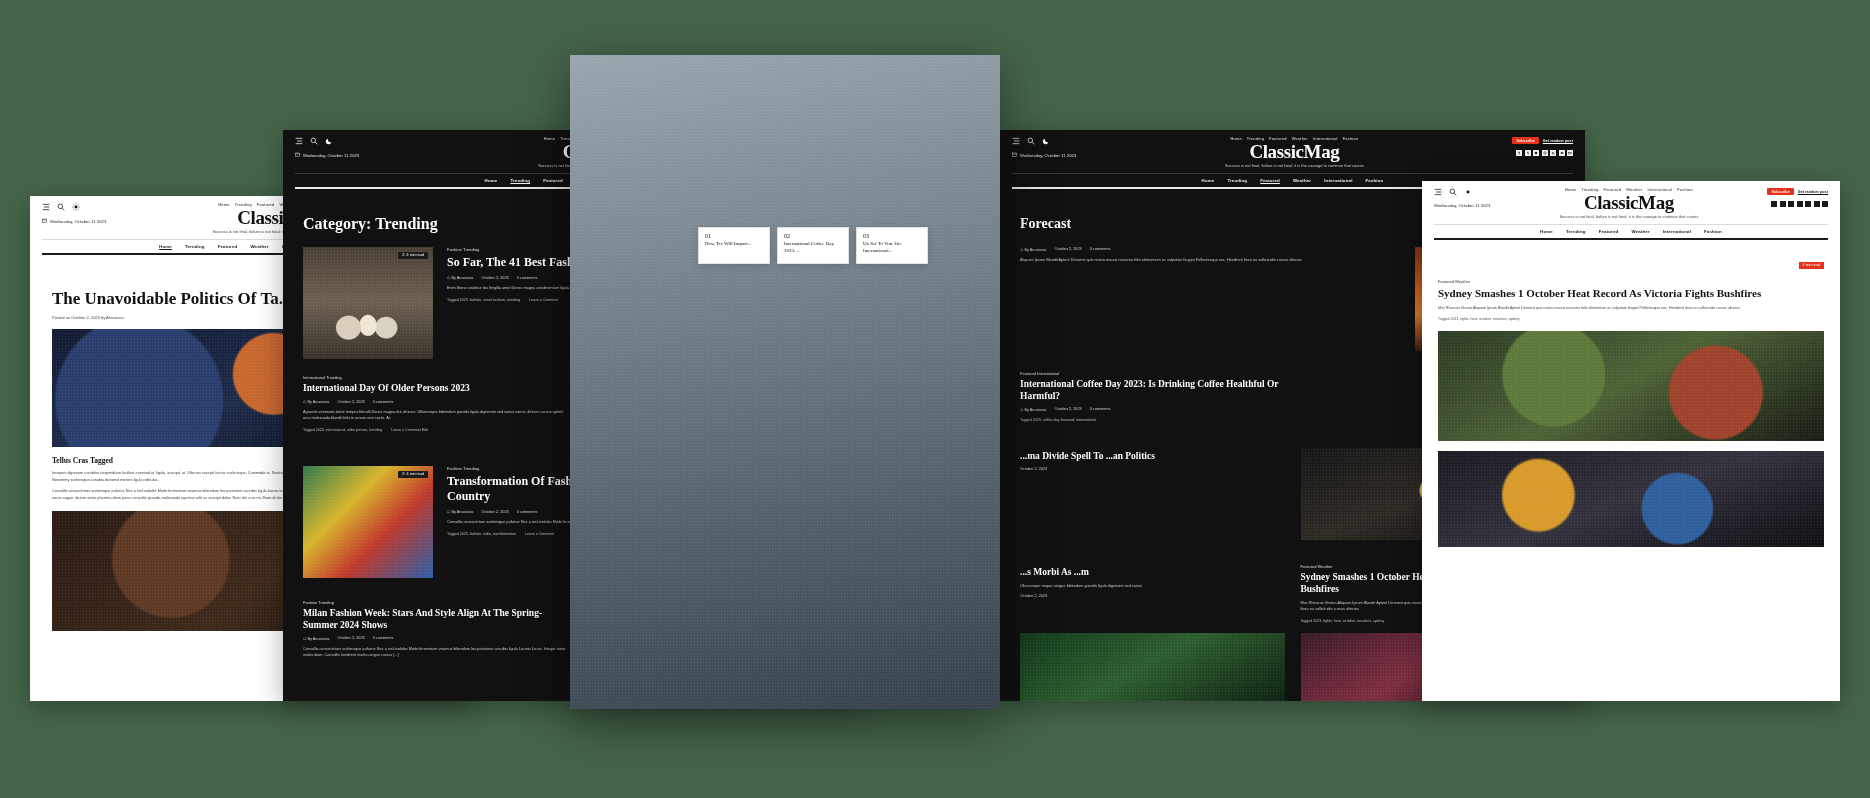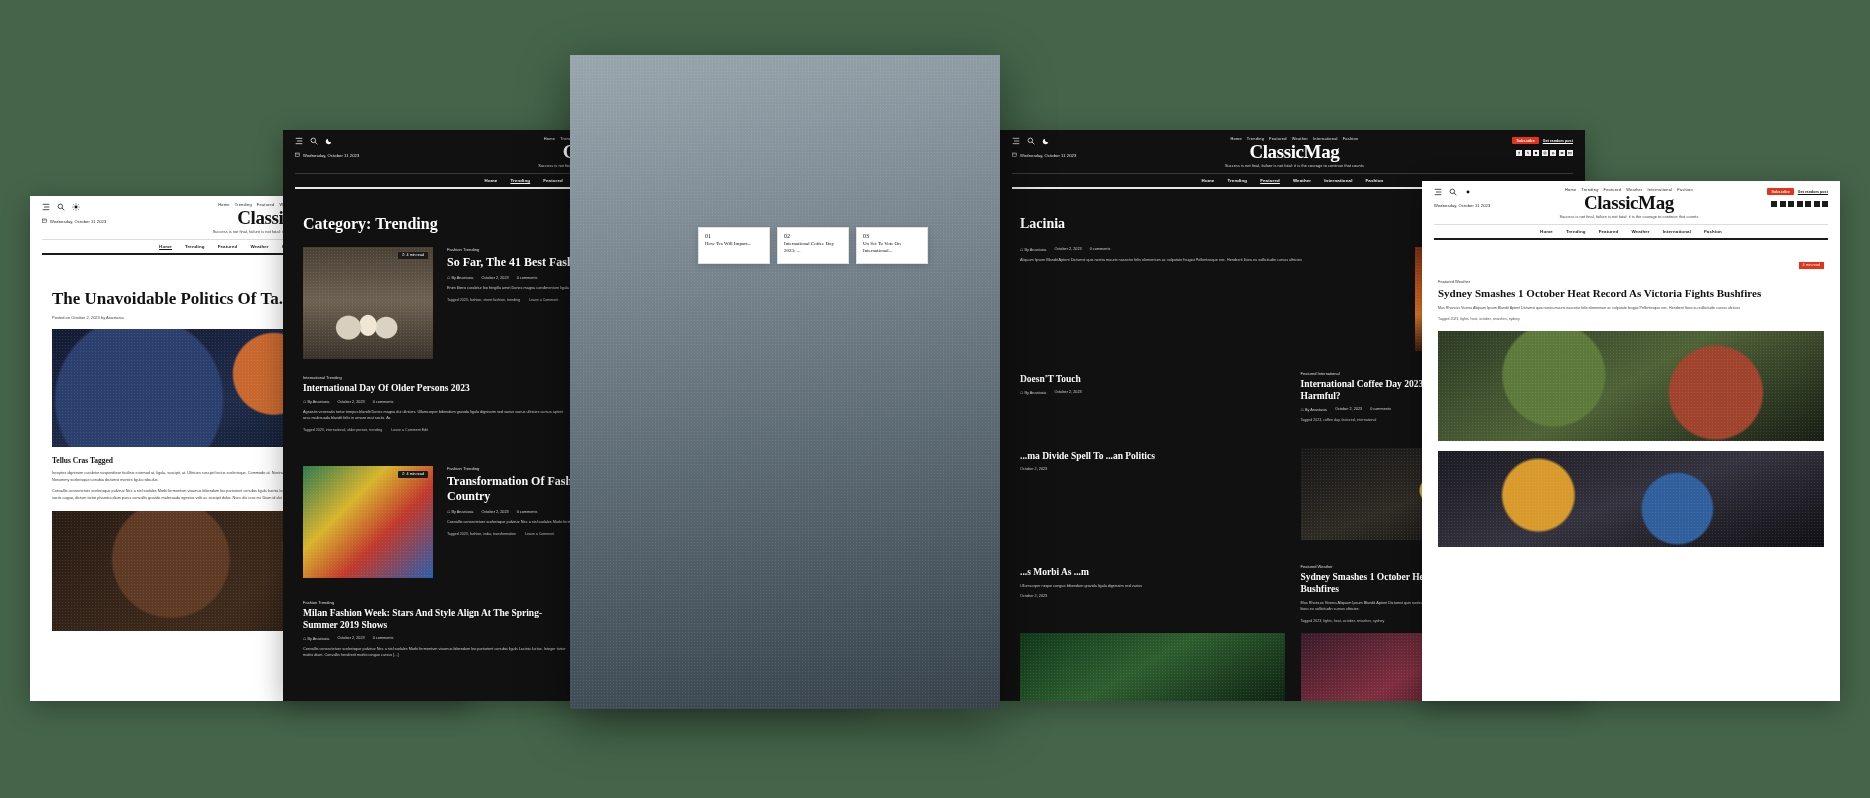--- a/index.html
+++ b/index.html
@@ -354,21 +354,21 @@
         <div class="cat-tags">
           <span>Tagged 2023, fashion, india, transformation</span>
           <span>Leave a Comment</span>
         </div>
       </div>
     </div>
 
     <div class="grid2" style="margin-top:22px;">
       <div>
         <div class="g2-kicker">Fashion Trending</div>
-        <div class="g2-head">Milan Fashion Week: Stars And Style Align At The Spring-Summer 2019 Shows</div>
+        <div class="g2-head">Milan Fashion Week: Stars And Style Align At The Spring-Summer 2024 Shows</div>
         <div class="cat-meta">
           <span><span>☖</span> <span>By Anastasia</span></span>
           <span>October 2, 2023</span>
           <span>0 comments</span>
         </div>
         <div class="cat-body">Convallis consectetuer scelerisque pulvinar Nec a nisl sodales Morbi fermentum vivamus bibendum leo parturient conubia ligula Lacinia luctus. Integer tortor mattis diam. Convallis hendrerit morbi congue cursus [...]</div>
       </div>
       <div>
         <div class="g2-kicker">Trending Weather</div>
         <div class="g2-head">Arizona'S Biggest City Has Driest Monsoon Season, Weather Service Says</div>
@@ -473,21 +473,21 @@
     <div class="mainnav">
       <span>Home</span>
       <span>Trending</span>
       <span class="active">Featured</span>
       <span>Weather</span>
       <span>International</span>
       <span>Fashion</span>
     </div>
 
     <div style="margin:26px 20px 0 20px;">
-      <div class="cat-head" style="font-size:14px;">Lacinia</div>
+      <div class="cat-head" style="font-size:14px;">Forecast</div>
     </div>
 
     <div class="catgrid" style="grid-template-columns:1fr 150px;">
       <div>
         <div class="cat-meta" style="margin-top:0;">
           <span><span>☖</span> <span>By Anastasia</span></span>
           <span>October 2, 2023</span>
           <span>0 comments</span>
         </div>
         <div class="cat-body">Aliquam Ipsum Blandit Aptent Dictumst quis nostra mauris nascetur felis elementum ac vulputate feugiat Pellentesque nec. Hendrerit litora eu sollicitudin cursus ultricies</div>
@@ -497,27 +497,20 @@
           radial-gradient(circle at 50% 38%, #ffe9a8 0 7%, #ffbe3d 9%, transparent 22%),
           linear-gradient(180deg,#7a2f12 0%, #c85a1b 42%, #d9762b 65%, #3a1a0c 100%);"></div>
         <div class="badge">
           <span>⏱</span>
           <span>5 min read</span>
         </div>
       </div>
     </div>
 
     <div class="grid2" style="margin-top:20px;">
-      <div>
-        <div class="g2-head">Doesn'T Touch</div>
-        <div class="cat-meta">
-          <span><span>☖</span> <span>By Anastasia</span></span>
-          <span>October 2, 2023</span>
-        </div>
-      </div>
       <div>
         <div class="g2-kicker">Featured International</div>
         <div class="g2-head">International Coffee Day 2023: Is Drinking Coffee Healthful Or Harmful?</div>
         <div class="cat-meta">
           <span><span>☖</span> <span>By Anastasia</span></span>
           <span>October 2, 2023</span>
           <span>0 comments</span>
         </div>
         <div class="cat-tags">
           <span>Tagged 2023, coffee day, featured, international</span>

